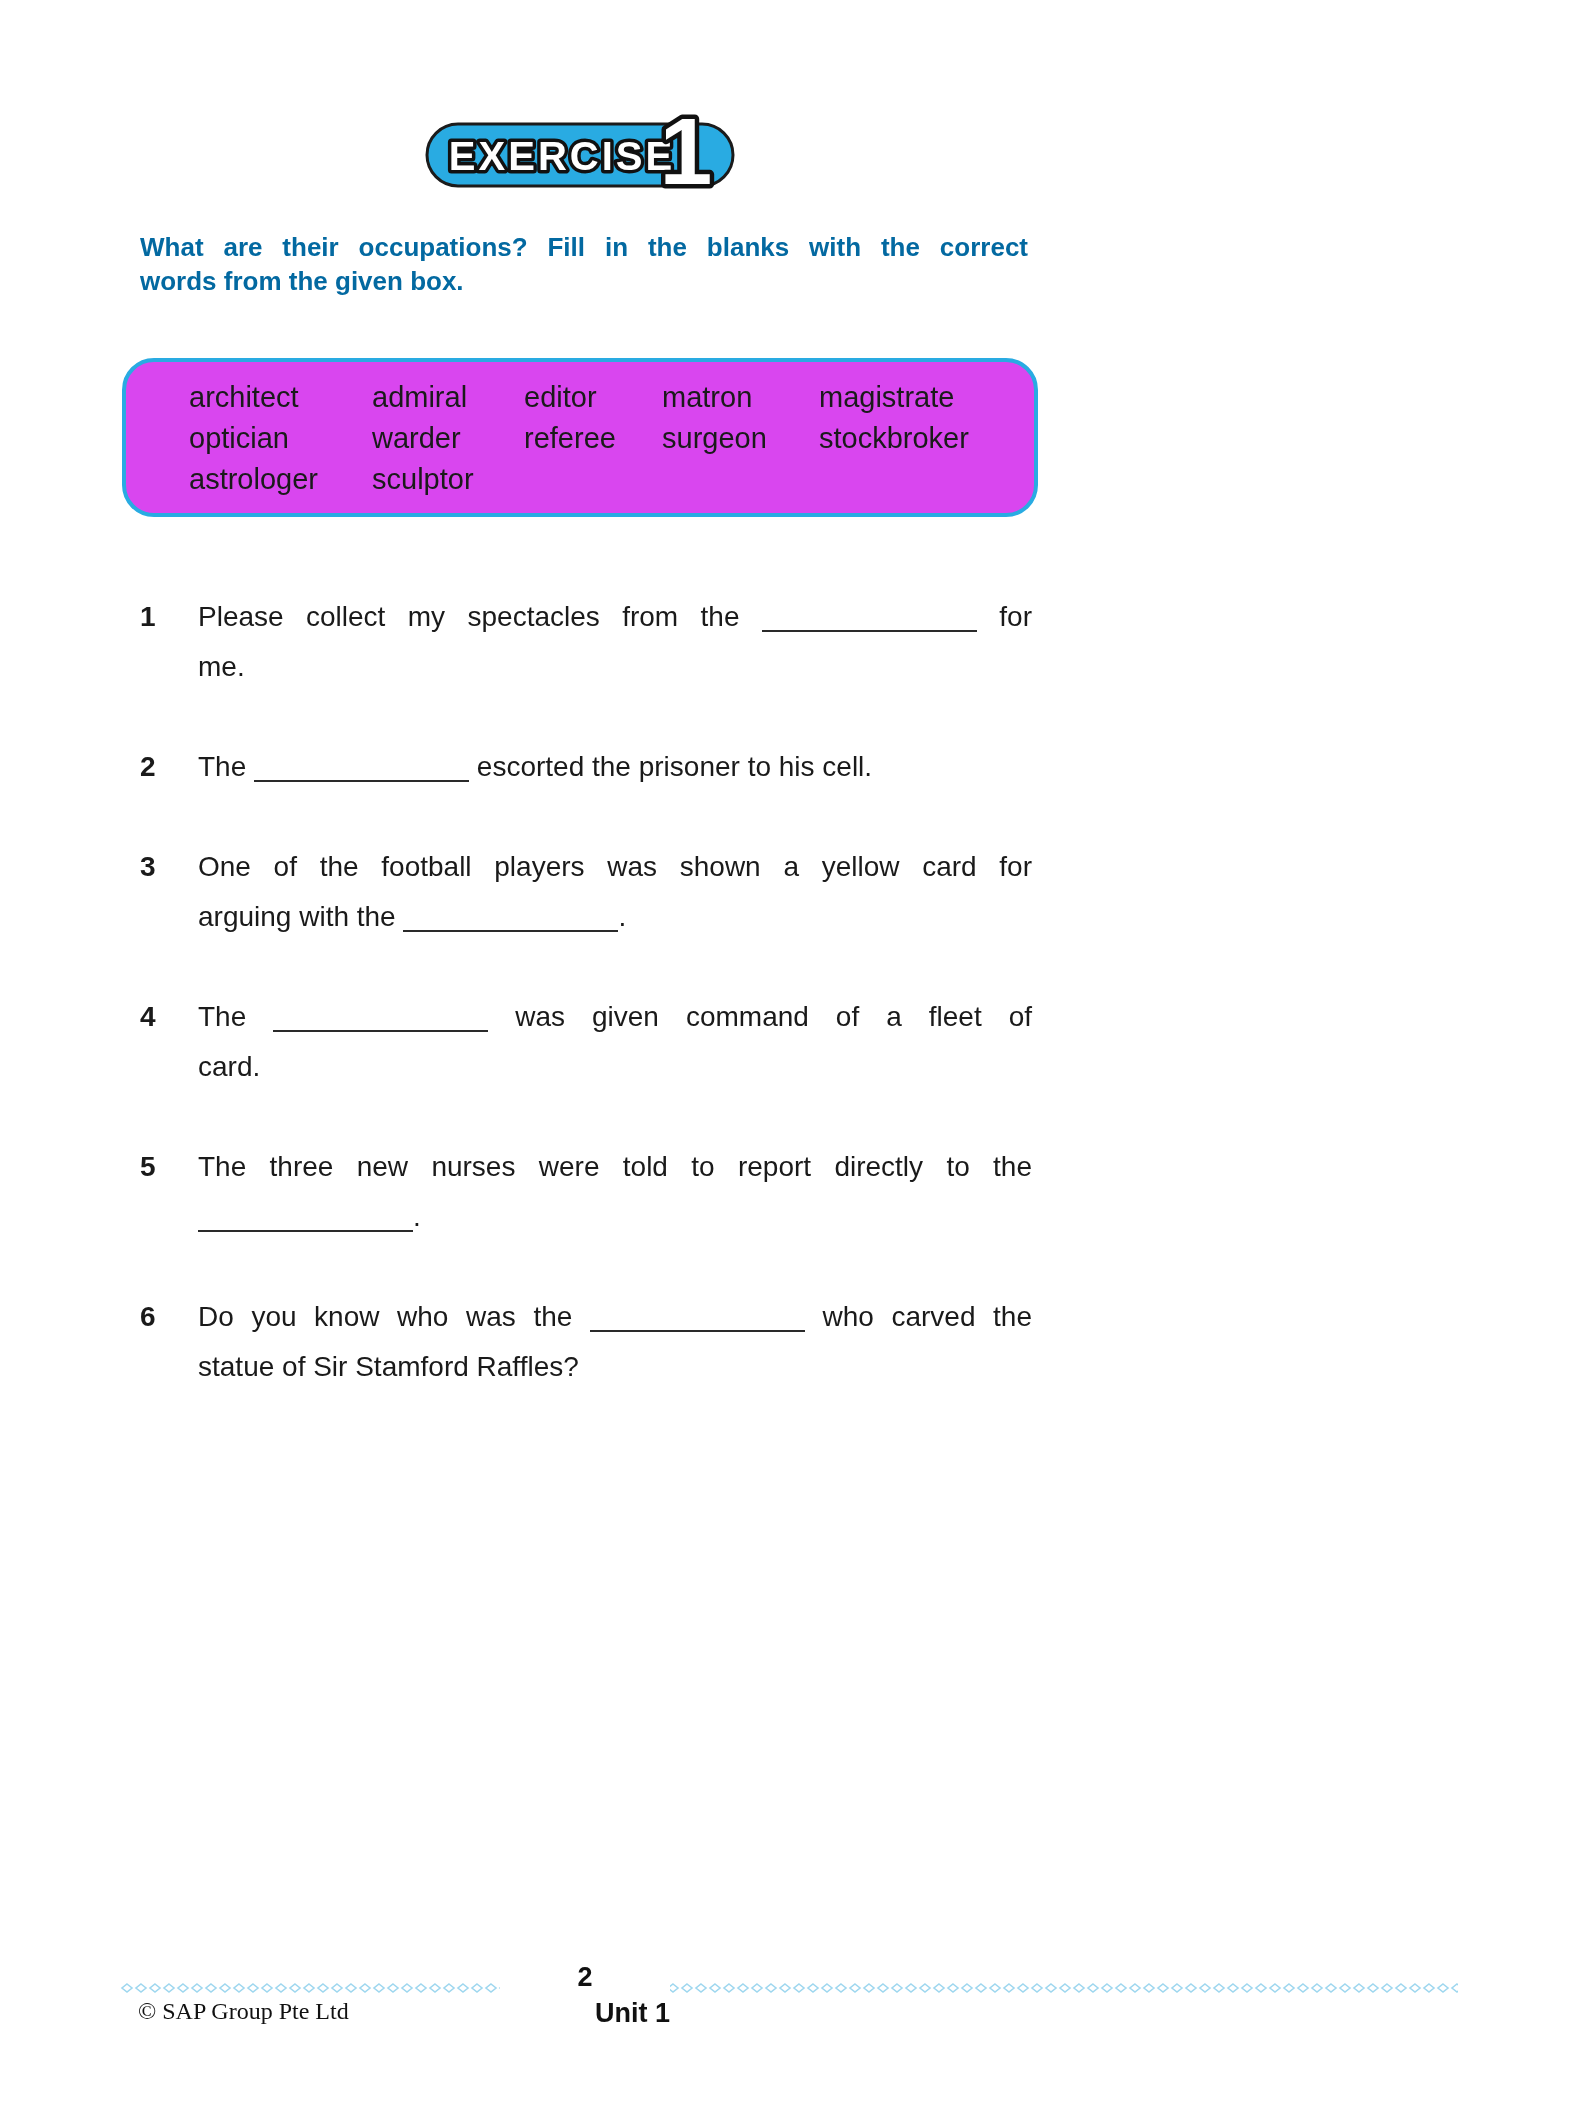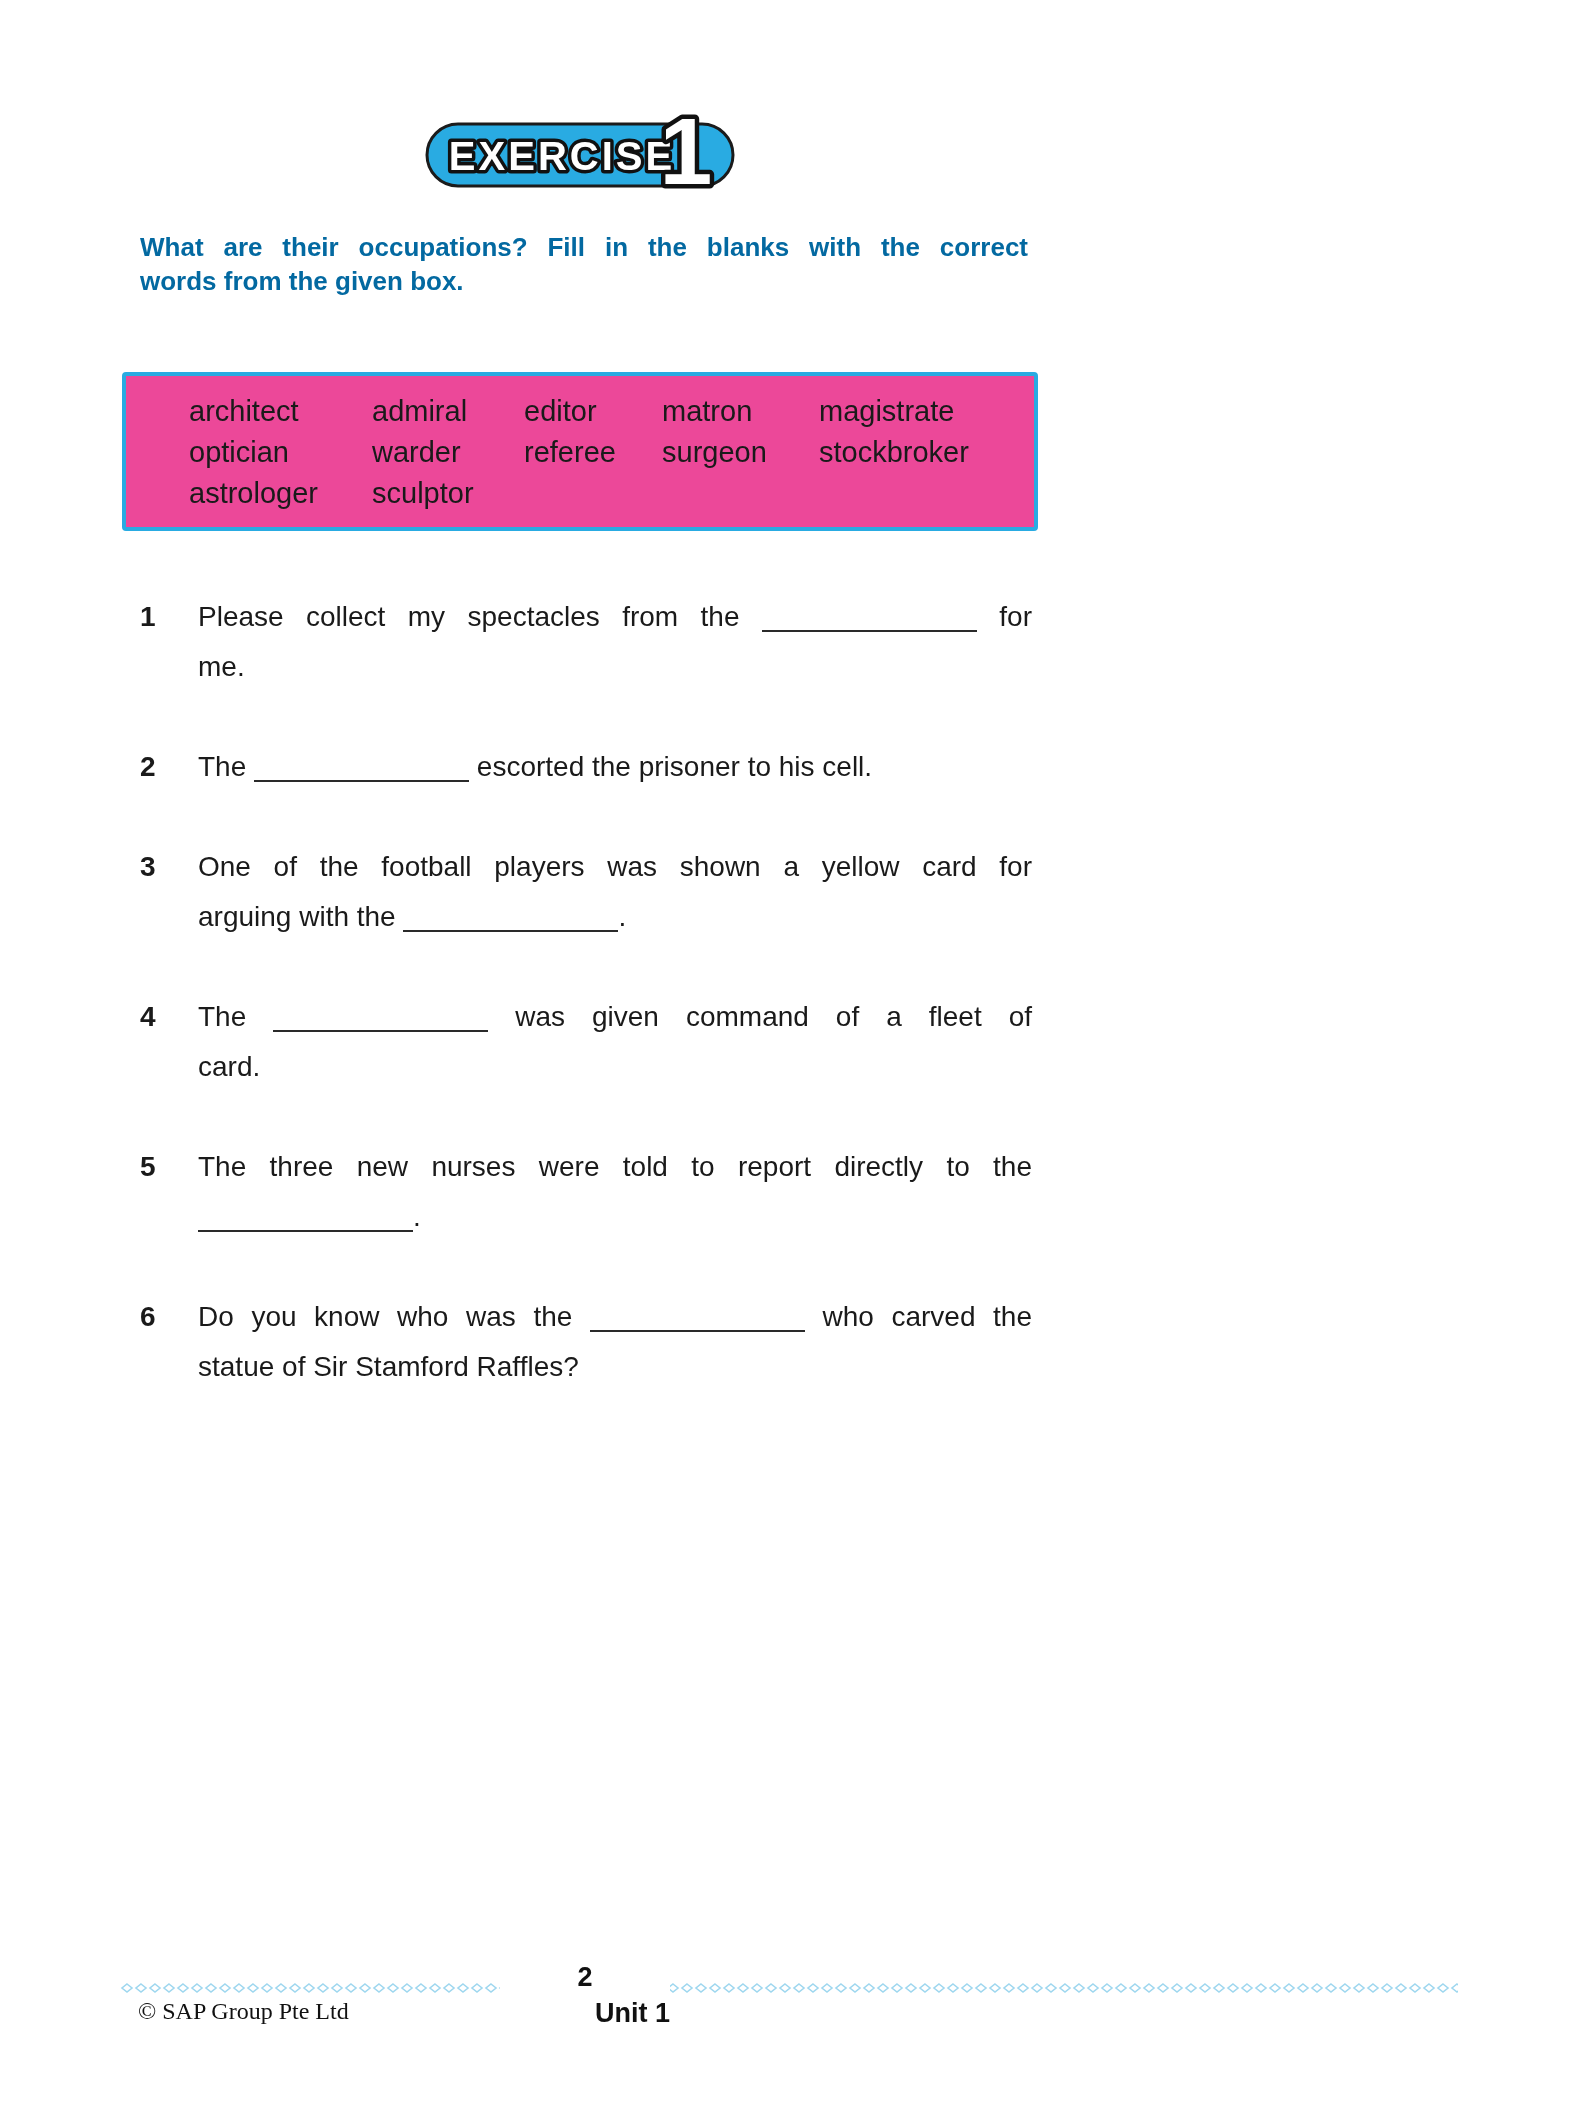--- a/index.html
+++ b/index.html
@@ -23,25 +23,25 @@
     left: 140px; top: 230px; width: 888px;
     font-size: 26px; font-weight: bold;
     color: #0369a1;
     line-height: 34px;
   }
   .just { text-align: justify; text-align-last: justify; }
 
   
   .word-box {
     position: absolute;
-    left: 122px; top: 372px; width: 916px;
+    left: 122px; top: 358px; width: 916px;
     border: 4.5px solid #29ABE2;
-    border-radius: 4px;
+    border-radius: 32px;
     padding: 15px 20px 13px 63px;
-    background: #ec4899;
+    background: #d946ef;
   }
   .word-grid {
     display: grid;
     grid-template-columns: 183px 152px 138px 157px 1fr;
     line-height: 41px;
     font-size: 29px;
     color: #1a1a1a;
   }
 
   

